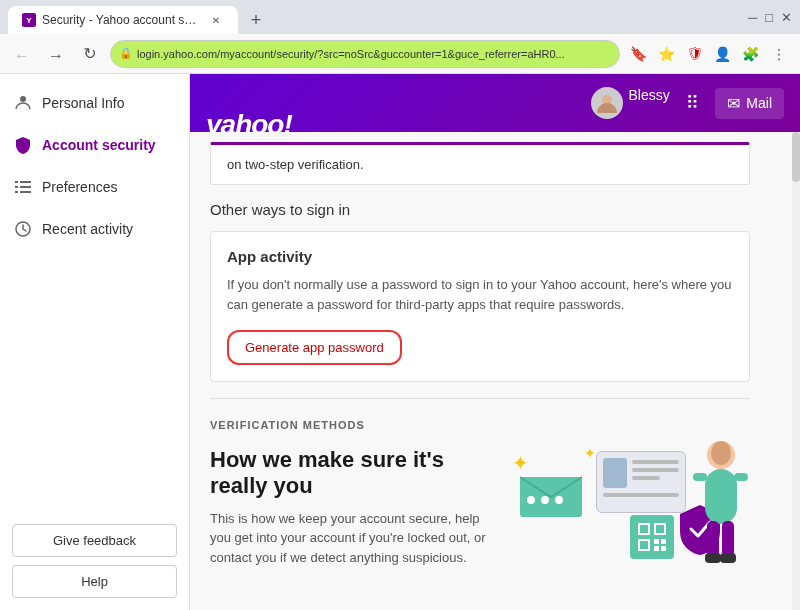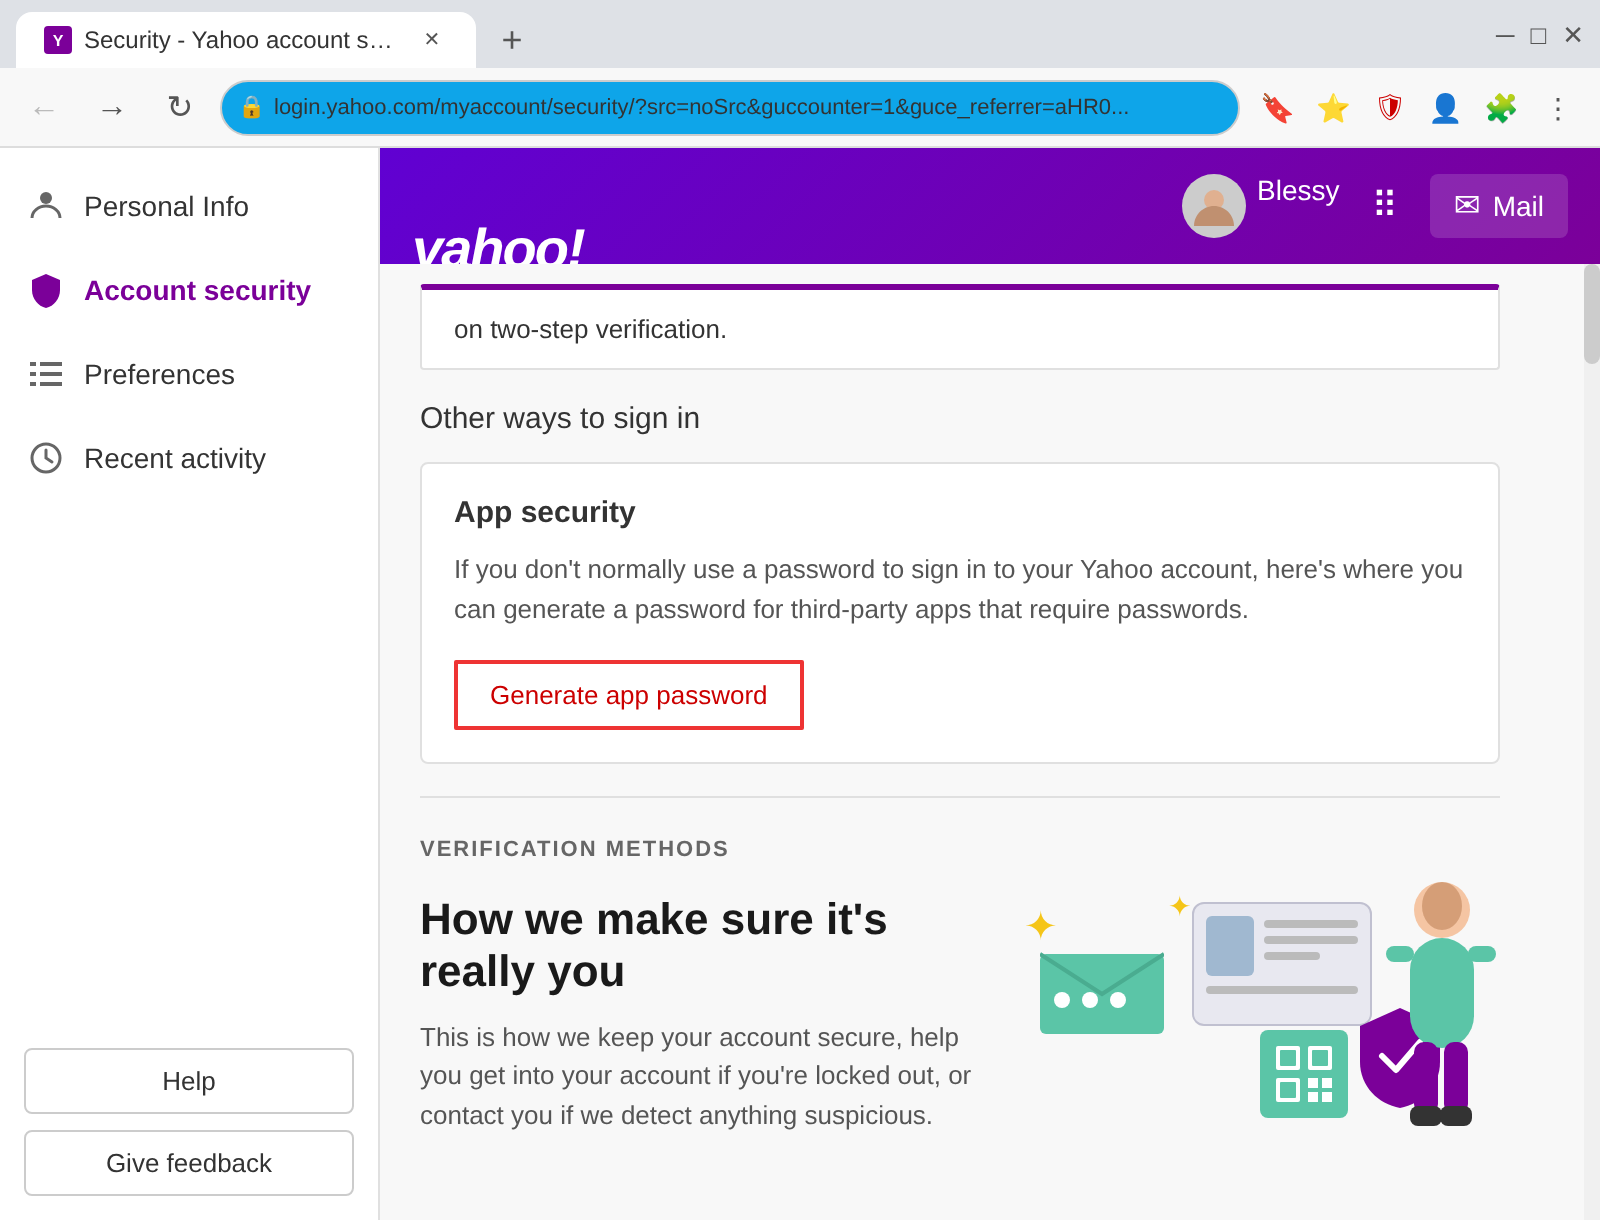--- a/index.html
+++ b/index.html
@@ -11,21 +11,21 @@
     .tab-bar { display: flex; align-items: flex-end; height: 34px; }
     .tab { background: #fff; border-radius: 8px 8px 0 0; padding: 6px 14px; font-size: 12px; color: #333; display: flex; align-items: center; gap: 6px; height: 28px; min-width: 180px; }
     .tab .favicon { width: 14px; height: 14px; background: #7B0099; border-radius: 2px; display: inline-flex; align-items: center; justify-content: center; color: #fff; font-size: 8px; font-weight: bold; }
     .tab .close-btn { margin-left: auto; width: 16px; height: 16px; border-radius: 50%; display: flex; align-items: center; justify-content: center; font-size: 10px; color: #555; cursor: pointer; }
     .new-tab-btn { width: 28px; height: 28px; display: flex; align-items: center; justify-content: center; font-size: 18px; color: #555; cursor: pointer; margin-left: 4px; }
     .browser-toolbar { height: 40px; background: #f8f8f8; border-bottom: 1px solid #ddd; display: flex; align-items: center; padding: 0 8px; gap: 6px; }
     .nav-btn { width: 28px; height: 28px; border: none; background: none; cursor: pointer; display: flex; align-items: center; justify-content: center; color: #555; font-size: 16px; border-radius: 50%; }
     .nav-btn.disabled { color: #bbb; cursor: default; }
     .address-bar-container { flex: 1; position: relative; display: flex; align-items: center; }
     .lock-icon { position: absolute; left: 9px; font-size: 11px; color: #666; z-index: 1; }
-    .address-text { flex: 1; height: 28px; border: 1px solid #ccc; border-radius: 14px; padding: 0 8px 0 26px; font-size: 11px; color: #333; background: #0ea5e9; display: flex; align-items: center; }
+    .address-text { flex: 1; height: 28px; border: 1px solid #ccc; border-radius: 14px; padding: 0 8px 0 26px; font-size: 11px; color: #333; background: #bef264; display: flex; align-items: center; }
     .toolbar-icons { display: flex; align-items: center; gap: 2px; }
     .toolbar-icon-btn { width: 26px; height: 26px; border: none; background: none; cursor: pointer; display: flex; align-items: center; justify-content: center; color: #555; font-size: 14px; border-radius: 4px; }
 
     
     .page-content { flex: 1; display: flex; overflow: hidden; }
 
     
     .sidebar { width: 190px; background: #fff; border-right: 1px solid #e0e0e0; display: flex; flex-direction: column; padding-top: 8px; }
     .sidebar-nav { flex: 1; }
     .sidebar-item { display: flex; align-items: center; gap: 10px; padding: 12px 14px; cursor: pointer; color: #333; font-size: 14px; }
@@ -43,21 +43,21 @@
 
     
     .card { background: #fff; border: 1px solid #e0e0e0; border-radius: 4px; margin: 0 20px 16px 20px; padding: 16px; }
     .card-title { font-size: 15px; font-weight: 600; color: #333; margin-bottom: 10px; }
     .card-text { font-size: 13px; color: #555; line-height: 1.5; margin-bottom: 16px; }
 
     
     .divider { height: 1px; background: #e0e0e0; margin: 8px 20px 20px 20px; }
 
     
-    .generate-btn { border: 2px solid #e33; color: #c00; background: none; padding: 8px 16px; font-size: 13px; cursor: pointer; border-radius: 1px; }
+    .generate-btn { border: 2px solid #e33; color: #c00; background: none; padding: 8px 16px; font-size: 13px; cursor: pointer; border-radius: 12px; }
 
     
     .verification-section { margin: 0 20px; }
     .verification-label { font-size: 11px; color: #666; font-weight: 600; letter-spacing: 1px; margin-bottom: 6px; text-transform: uppercase; }
     .verification-headline { font-size: 22px; font-weight: 700; color: #1a1a1a; margin-bottom: 10px; }
     .verification-text { font-size: 13px; color: #555; line-height: 1.5; max-width: 300px; }
     .verification-row { display: flex; align-items: center; gap: 10px; }
     .verification-illustration { position: relative; width: 240px; height: 140px; flex-shrink: 0; }
 
     
@@ -148,22 +148,22 @@
           <span class="icon">
             <svg width="16" height="16" viewBox="0 0 16 16" fill="none">
               <circle cx="8" cy="8" r="7" stroke="#666" stroke-width="1.5"></circle>
               <path d="M8 4v4l3 2" stroke="#666" stroke-width="1.5" stroke-linecap="round"></path>
             </svg>
           </span>
           <span style="font-size:14px; color:#333;">Recent activity</span>
         </div>
       </div>
       <div class="sidebar-bottom">
+        <button class="sidebar-btn">Give feedback</button>
         <button class="sidebar-btn">Help</button>
-        <button class="sidebar-btn">Give feedback</button>
       </div>
     </div>
 
     <div style="flex:1; display:flex; flex-direction:column; overflow:hidden; position:relative;">
 
       <div class="yahoo-header">
         <div class="yahoo-logo">yahoo!</div>
         <div class="header-right">
           <div class="header-user">
             <div class="header-avatar">
@@ -191,21 +191,21 @@
 
           <div class="top-scroll-hint">
             <span>on two-step verification.</span>
           </div>
 
           <div style="margin: 0 20px 12px 20px;">
             <span style="font-size:15px; color:#333;">Other ways to sign in</span>
           </div>
 
           <div class="card">
-            <div class="card-title">App security</div>
+            <div class="card-title">App activity</div>
             <div class="card-text">If you don't normally use a password to sign in to your Yahoo account, here's where you can generate a password for third-party apps that require passwords.</div>
             <button class="generate-btn">Generate app password</button>
           </div>
 
           <div class="divider"></div>
 
           <div class="verification-section">
             <div class="verification-label">VERIFICATION METHODS</div>
             <div class="verification-row">
               <div style="flex:1;">

